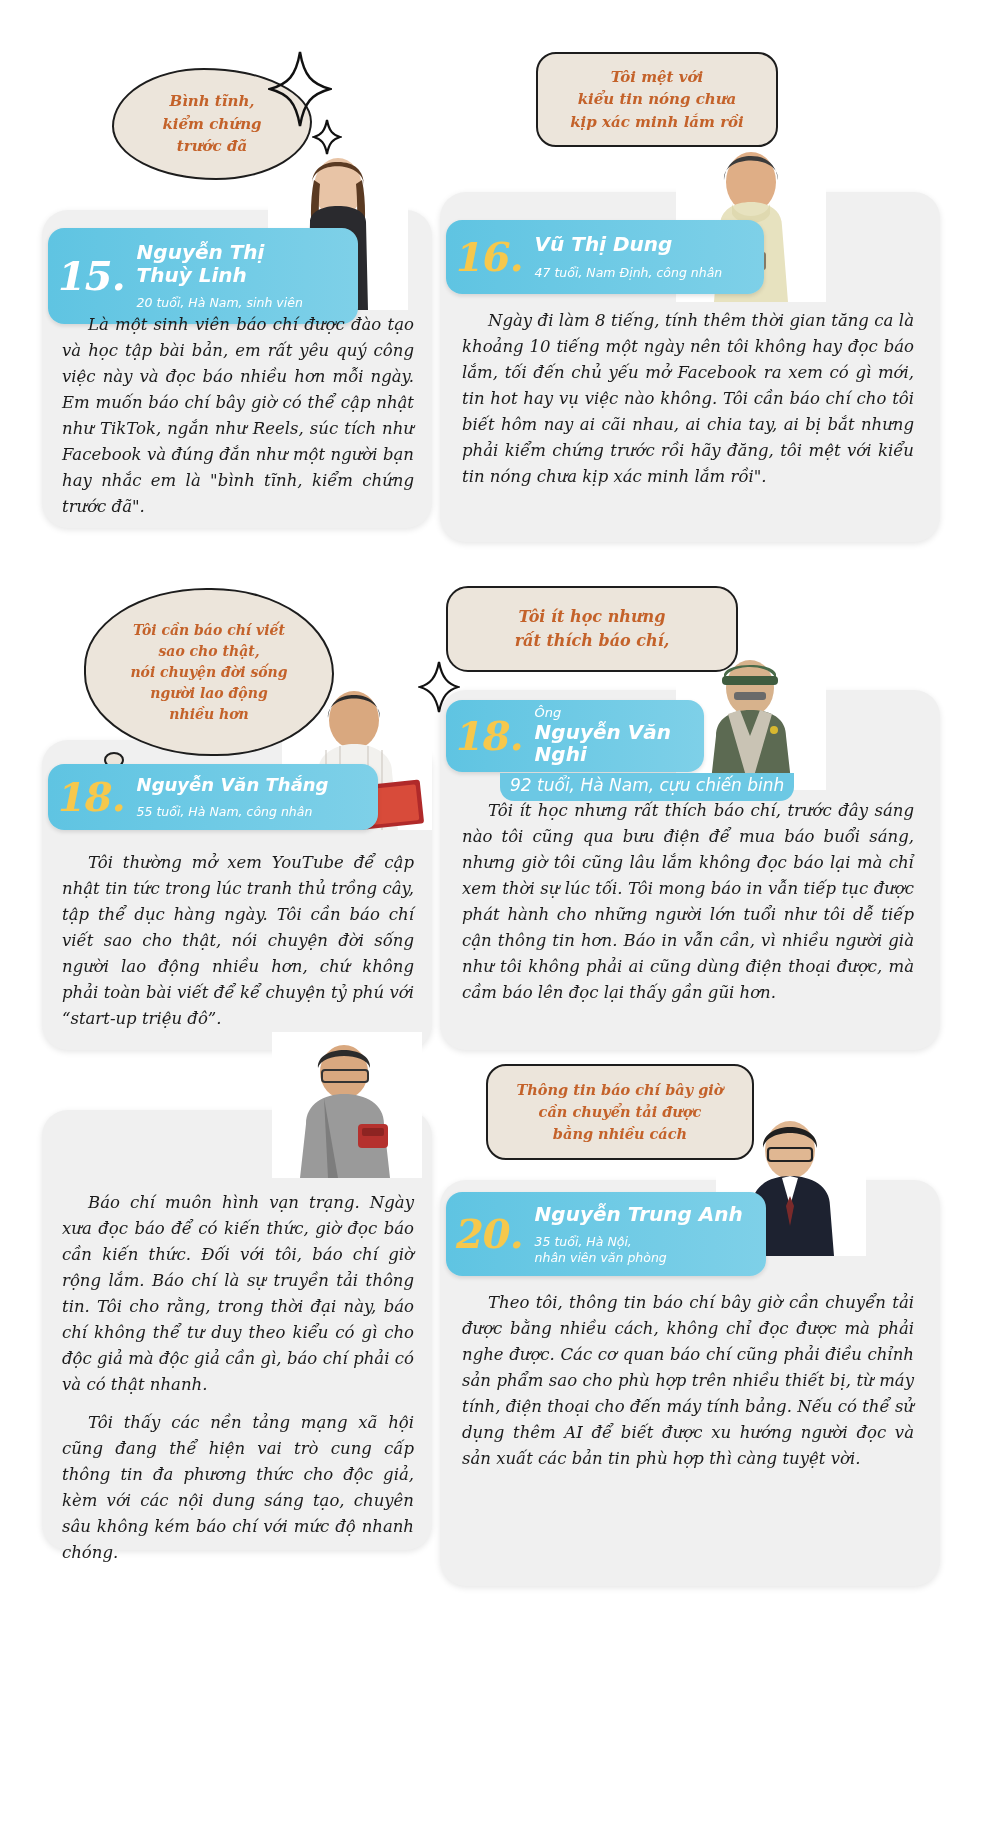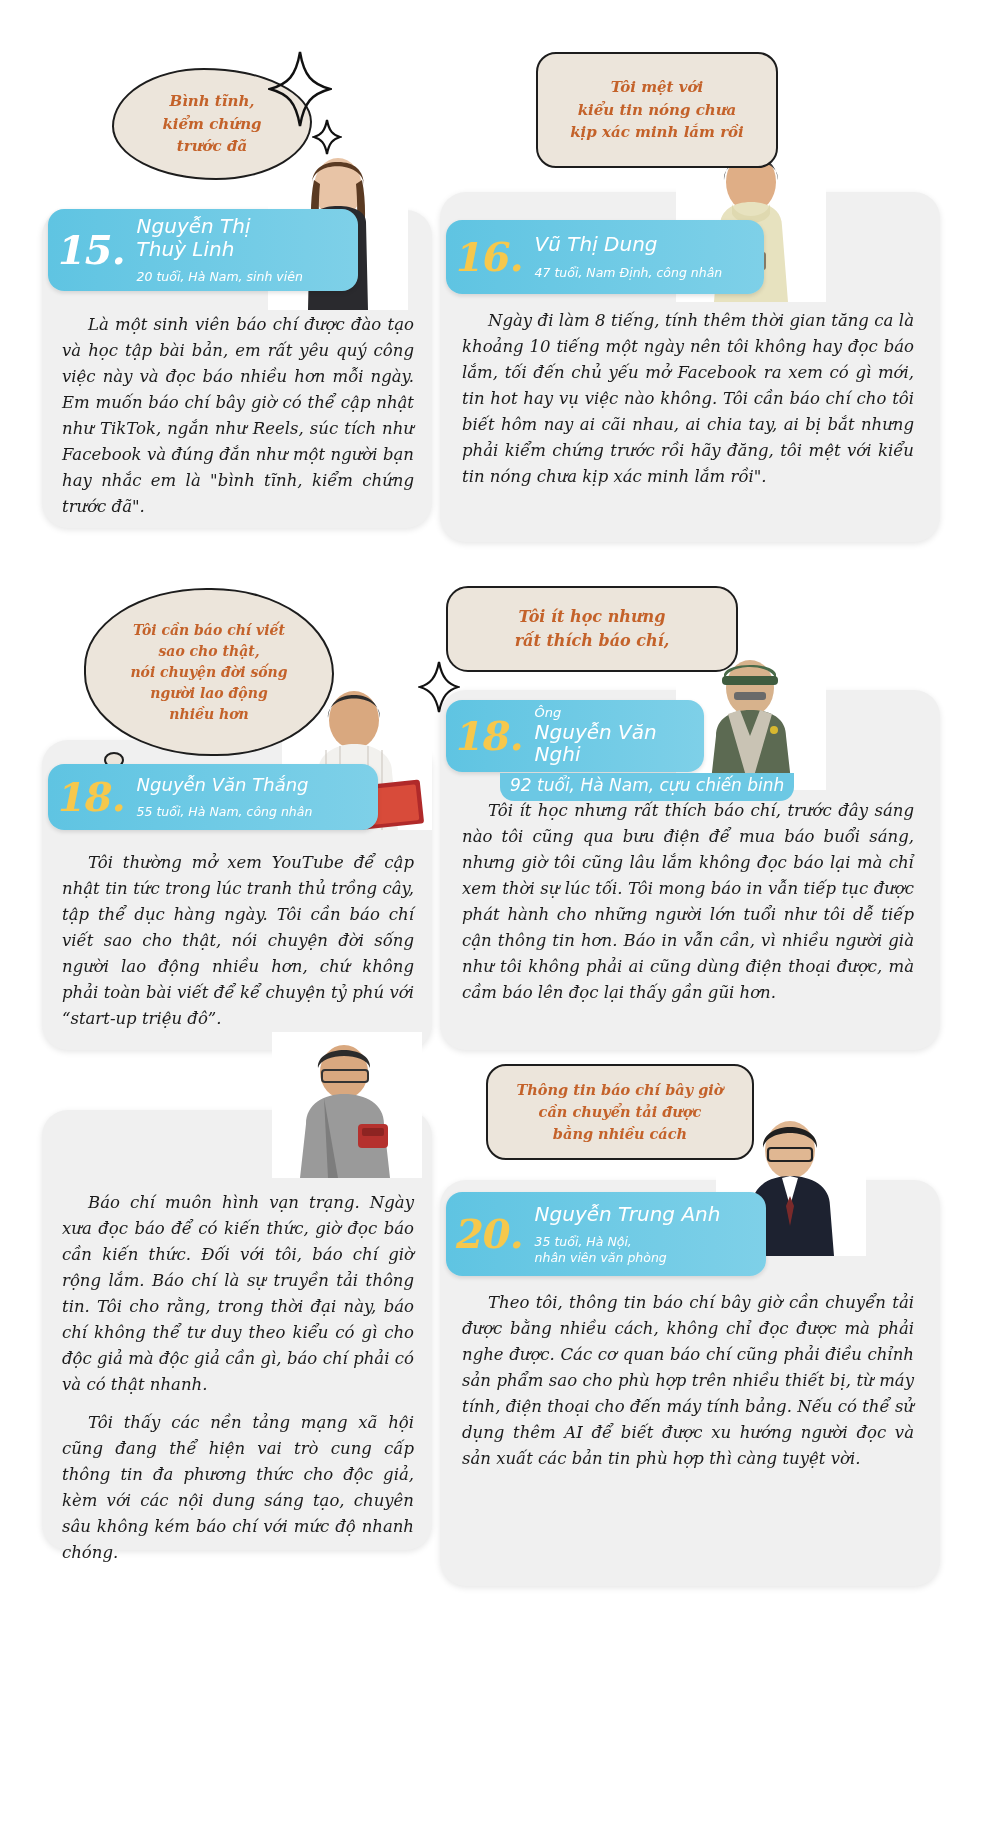--- a/index.html
+++ b/index.html
@@ -42,21 +42,21 @@
     font-size: 40px;
     color: #ffffff;
     margin-right: 12px;
     line-height: 1;
     letter-spacing: -1px;
   }
   .num.yellow { color: #f6c84c; }
   .ntext { display: flex; flex-direction: column; justify-content: center; }
   .nname {
     font-family: "DejaVu Sans", sans-serif;
-    font-weight: normal;
+    font-weight: bold;
     font-size: 20px;
     color: #ffffff;
     line-height: 1.12;
     font-style: italic;
   }
   .nname.small { font-size: 18px; }
   .nmeta {
     font-family: "DejaVu Sans", sans-serif;
     font-size: 12.5px;
     color: #ffffff;
@@ -155,21 +155,21 @@
     <svg width="64" height="78" viewBox="0 0 64 78">
       <path d="M32 2 C36 26, 44 34, 62 39 C44 44, 36 52, 32 76 C28 52, 20 44, 2 39 C20 34, 28 26, 32 2 Z" fill="none" stroke="#111" stroke-width="2.4"></path>
     </svg>
   </div>
   <div class="sparkle" style="left:312px; top:118px;">
     <svg width="30" height="38" viewBox="0 0 30 38">
       <path d="M15 2 C17 13, 21 17, 28 19 C21 21, 17 25, 15 36 C13 25, 9 21, 2 19 C9 17, 13 13, 15 2 Z" fill="none" stroke="#111" stroke-width="2.2"></path>
     </svg>
   </div>
 
-  <div class="banner" style="left:48px; top:209px; width:310px; height:82px;">
+  <div class="banner" style="left:48px; top:228px; width:310px; height:96px;">
     <div class="num">15.</div>
     <div class="ntext">
       <div class="nname" style="white-space:pre-line;">Nguyễn Thị
 Thuỳ Linh</div>
       <div class="nmeta">20 tuổi, Hà Nam, sinh viên</div>
     </div>
   </div>
 
   <div class="body-text" style="left:62px; top:312px; width:352px;">
     <p>Là một sinh viên báo chí được đào tạo và học tập bài bản, em rất yêu quý công việc này và đọc báo nhiều hơn mỗi ngày. Em muốn báo chí bây giờ có thể cập nhật như TikTok, ngắn như Reels, súc tích như Facebook và đúng đắn như một người bạn hay nhắc em là "bình tĩnh, kiểm chứng trước đã".</p>
@@ -181,21 +181,21 @@
     <svg width="150" height="162" viewBox="0 0 150 162">
       <rect x="0" y="0" width="150" height="162" fill="#ffffff"></rect>
       <ellipse cx="75" cy="42" rx="25" ry="30" fill="#dfae86"></ellipse>
       <path d="M48 40 C46 14, 104 14, 102 40 C100 22, 88 16, 75 16 C62 16, 50 22, 48 40 Z" fill="#3b3b3b"></path>
       <path d="M44 86 C44 70, 58 62, 75 62 C92 62, 106 70, 106 86 L112 162 L38 162 Z" fill="#e7e2bf"></path>
       <path d="M56 64 C60 80, 90 80, 94 64 L94 74 C88 86, 62 86, 56 74 Z" fill="#dfd9b0"></path>
       <rect x="64" y="112" width="26" height="18" rx="3" fill="#8a7f6a"></rect>
     </svg>
   </div>
 
-  <div class="bubble rect" style="left:536px; top:52px; width:242px; height:116px; border-radius:20px;">
+  <div class="bubble rect" style="left:536px; top:52px; width:242px; height:95px; border-radius:20px;">
     <div class="btxt">Tôi mệt với
 kiểu tin nóng chưa
 kịp xác minh lắm rồi</div>
   </div>
 
   <div class="banner" style="left:446px; top:220px; width:318px; height:74px;">
     <div class="num yellow">16.</div>
     <div class="ntext">
       <div class="nname">Vũ Thị Dung</div>
       <div class="nmeta">47 tuổi, Nam Định, công nhân</div>

